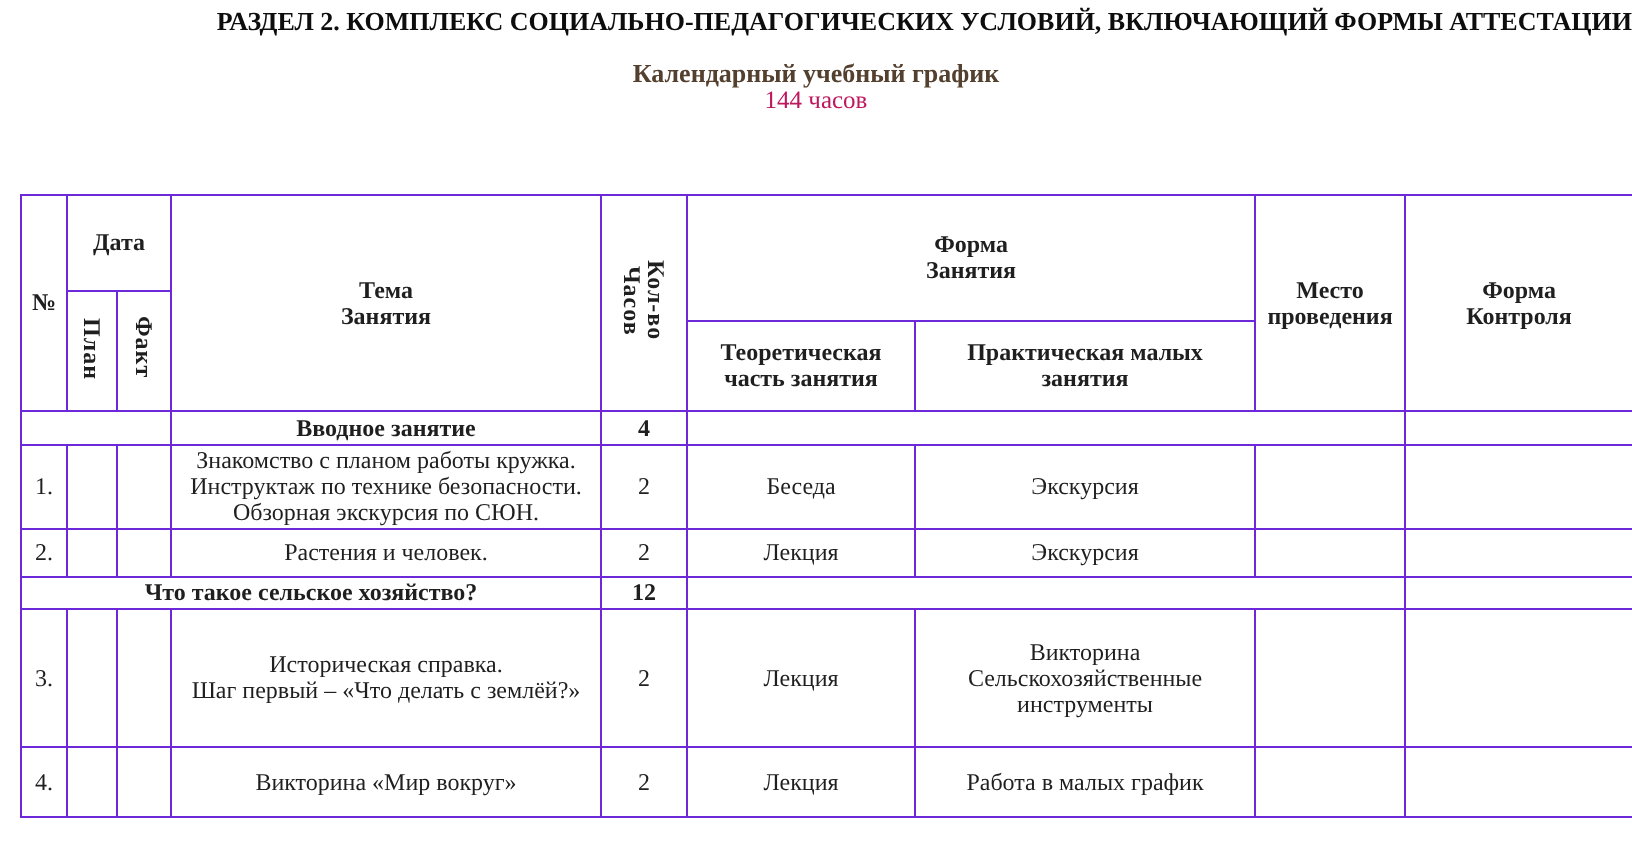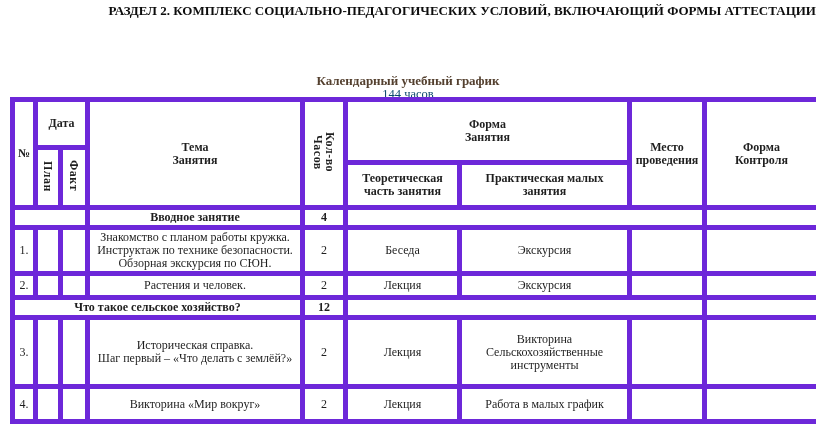--- a/index.html
+++ b/index.html
@@ -35,42 +35,41 @@
     top: 29px;
     left: 0;
     width: 816px;
     text-align: center;
   }
   .subtitle-heading {
     font-size: 13px;
     line-height: 15px;
     font-weight: bold;
     color: #54402f;
-    margin-top: 44px;
   }
   .subtitle-org {
     font-size: 12.5px;
     line-height: 14px;
     color: #332a24;
   }
   .subtitle-hours {
     font-size: 12.5px;
     line-height: 13px;
-    color: #0c4a6e;
+    color: #be185d;
   }
   table.schedule {
     position: absolute;
     left: 10px;
     top: 97px;
     border-collapse: collapse;
     table-layout: fixed;
     width: 806px;
   }
   table.schedule td {
-    border: 5px solid #6d28d9;
+    border: 1px solid #6d28d9;
     padding: 1px 2px;
     font-size: 12px;
     line-height: 13px;
     text-align: center;
     vertical-align: middle;
     white-space: pre-line;
     overflow: hidden;
   }
   td.hdr {
     font-weight: bold;

